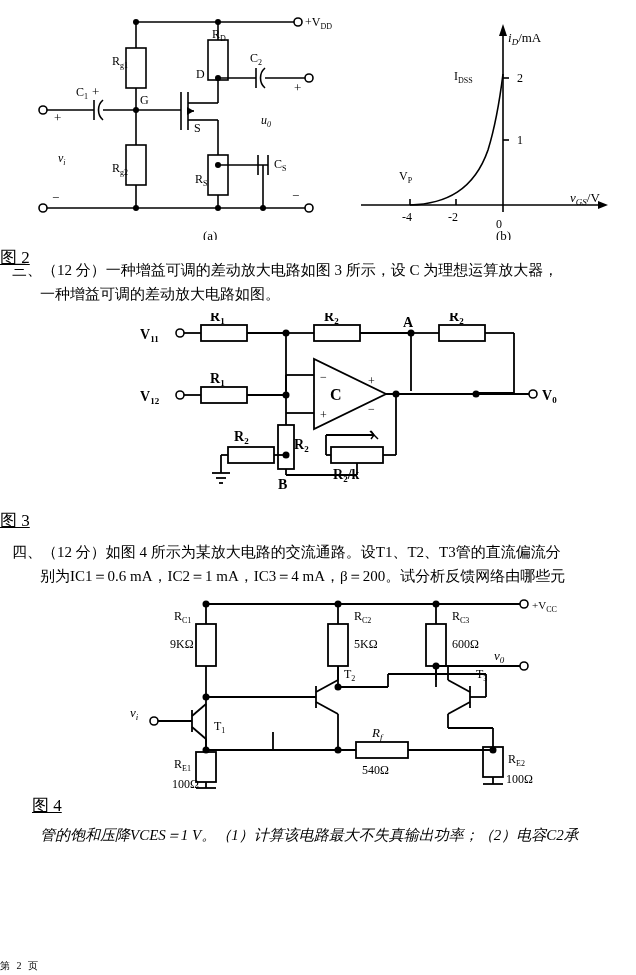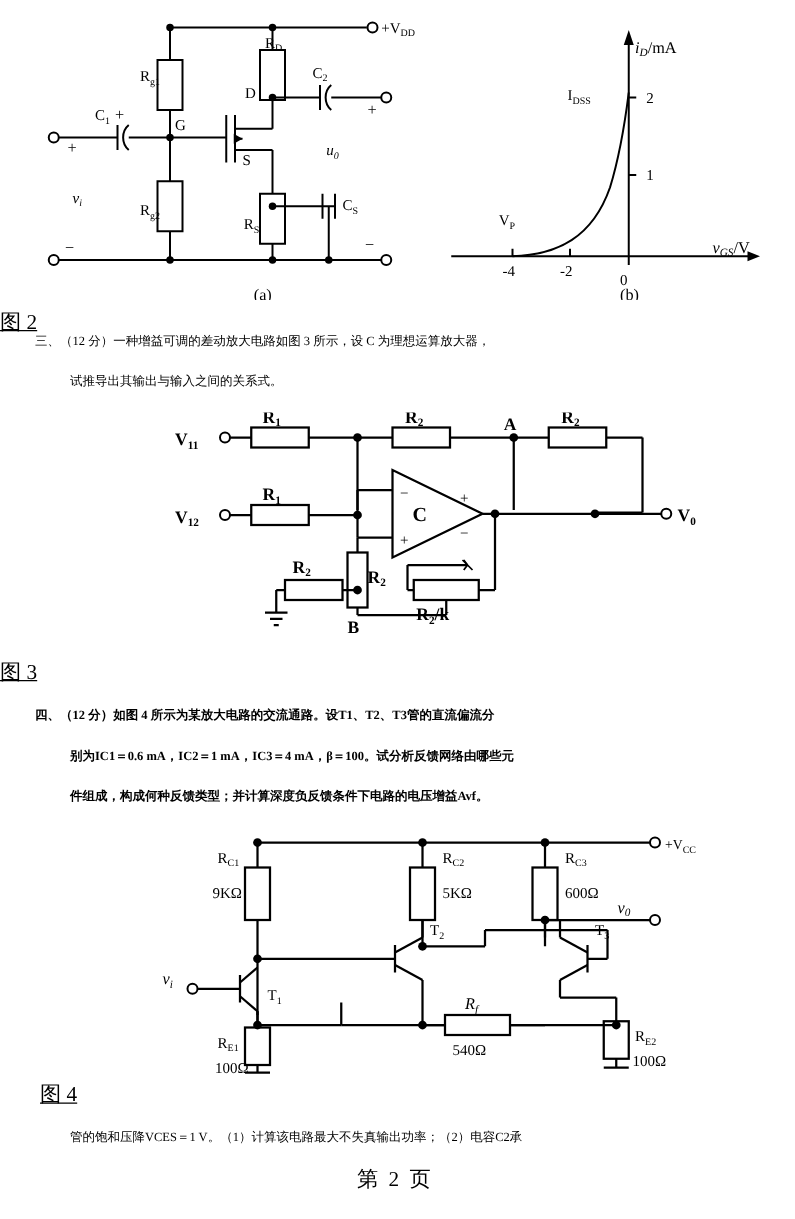--- a/index.html
+++ b/index.html
@@ -24,33 +24,33 @@
     position: relative;
     width: 100%;
   }
   .caption {
     text-align: left;
     font-size: 17px;
     font-family: "Liberation Serif", serif;
     text-decoration: underline;
   }
   .para {
-    font-size: 10px;
+    font-size: 15px;
     line-height: 1.62;
     text-align: justify;
-    margin: 16px;
+    margin: 0;
     padding: 0 12px 0 12px;
   }
   .footer {
     position: absolute;
-    bottom: 20px;
+    bottom: 2px;
     left: 0;
     width: 100%;
-    text-align: center;
-    font-size: 17px;
+    text-align: left;
+    font-size: 10px;
     letter-spacing: 2px;
   }
   svg { display: block; }
   .svg-wrap { display: flex; justify-content: center; }
   text {
     font-family: "Liberation Serif", serif;
   }
 </style>
 </head>
 <body>
@@ -167,21 +167,21 @@
 
         <text x="197" y="240" font-size="13">(a)</text>
         <text x="490" y="240" font-size="13">(b)</text>
       </svg>
     </div>
     <div class="caption" style="margin-top:6px;">图 2</div>
   </div>
 
   <div style="margin-top:8px;">
     <p class="para">三、（12 分）一种增益可调的差动放大电路如图 3 所示，设 C 为理想运算放大器，</p>
-    <p class="para" style="padding-left:40px;">试推导出其输出与输入之间的关系式。</p>
+    <p class="para" style="padding-left:40px;">一种增益可调的差动放大电路如图。</p>
   </div>
 
   <div class="fig-block" style="margin-top:6px;">
     <div class="svg-wrap">
       <svg width="560" height="180" viewBox="0 0 560 180">
         <g stroke="#000" stroke-width="1.8" fill="none">
 
           <line x1="148" y1="20" x2="165" y2="20"></line>
           <rect x="165" y="12" width="46" height="16" fill="#fff"></rect>
           <line x1="211" y1="20" x2="250" y2="20"></line>
@@ -258,24 +258,23 @@
         <text x="294" y="87" font-size="16" font-weight="bold">C</text>
         <text x="284" y="68" font-size="12">−</text>
         <text x="284" y="106" font-size="12">+</text>
         <text x="332" y="72" font-size="12">+</text>
         <text x="332" y="100" font-size="12">−</text>
       </svg>
     </div>
     <div class="caption" style="margin-top:16px;">图 3</div>
   </div>
 
-  <div style="margin-top:8px;font-weight:bold;">
+  <div style="margin-top:8px;">
     <p class="para">四、（12 分）如图 4 所示为某放大电路的交流通路。设T1、T2、T3管的直流偏流分</p>
-    <p class="para" style="padding-left:40px;">别为IC1＝0.6 mA，IC2＝1 mA，IC3＝4 mA，β＝100。试分析反馈网络由哪些元</p>
-    <p class="para" style="padding-left:40px;">件组成，构成何种反馈类型；并计算深度负反馈条件下电路的电压增益Avf。</p>
+    <p class="para" style="padding-left:40px;">别为IC1＝0.6 mA，IC2＝1 mA，IC3＝4 mA，β＝200。试分析反馈网络由哪些元</p>
   </div>
 
   <div class="fig-block" style="margin-top:4px;padding-left:32px;">
     <div class="svg-wrap">
       <svg width="520" height="200" viewBox="0 0 520 200">
         <g stroke="#000" stroke-width="1.8" fill="none">
 
           <line x1="118" y1="12" x2="432" y2="12"></line>
 
           <line x1="118" y1="12" x2="118" y2="32"></line>
@@ -370,18 +369,18 @@
         <text x="256" y="86" font-size="12"><tspan>T</tspan><tspan font-size="8" dy="3">2</tspan></text>
         <text x="388" y="86" font-size="12"><tspan>T</tspan><tspan font-size="8" dy="3">3</tspan></text>
         <text x="42" y="125" font-size="13" font-style="italic"><tspan>v</tspan><tspan font-size="9" dy="3">i</tspan></text>
         <text x="406" y="68" font-size="13" font-style="italic"><tspan>v</tspan><tspan font-size="9" dy="3">0</tspan></text>
       </svg>
     </div>
     <div class="caption" style="margin-top:2px;">图 4</div>
   </div>
 
   <div style="margin-top:6px;">
-    <p class="para" style="padding-left:40px;">管的饱和压降VCES＝1 V。（1）计算该电路最大不失真输出功率；（2）电容C2承</p>
+    <p class="para" style="padding-left:40px;font-style:italic;">管的饱和压降VCES＝1 V。（1）计算该电路最大不失真输出功率；（2）电容C2承</p>
   </div>
 
   <div class="footer">第  2  页</div>
 
 </div>
 
 </body></html>

